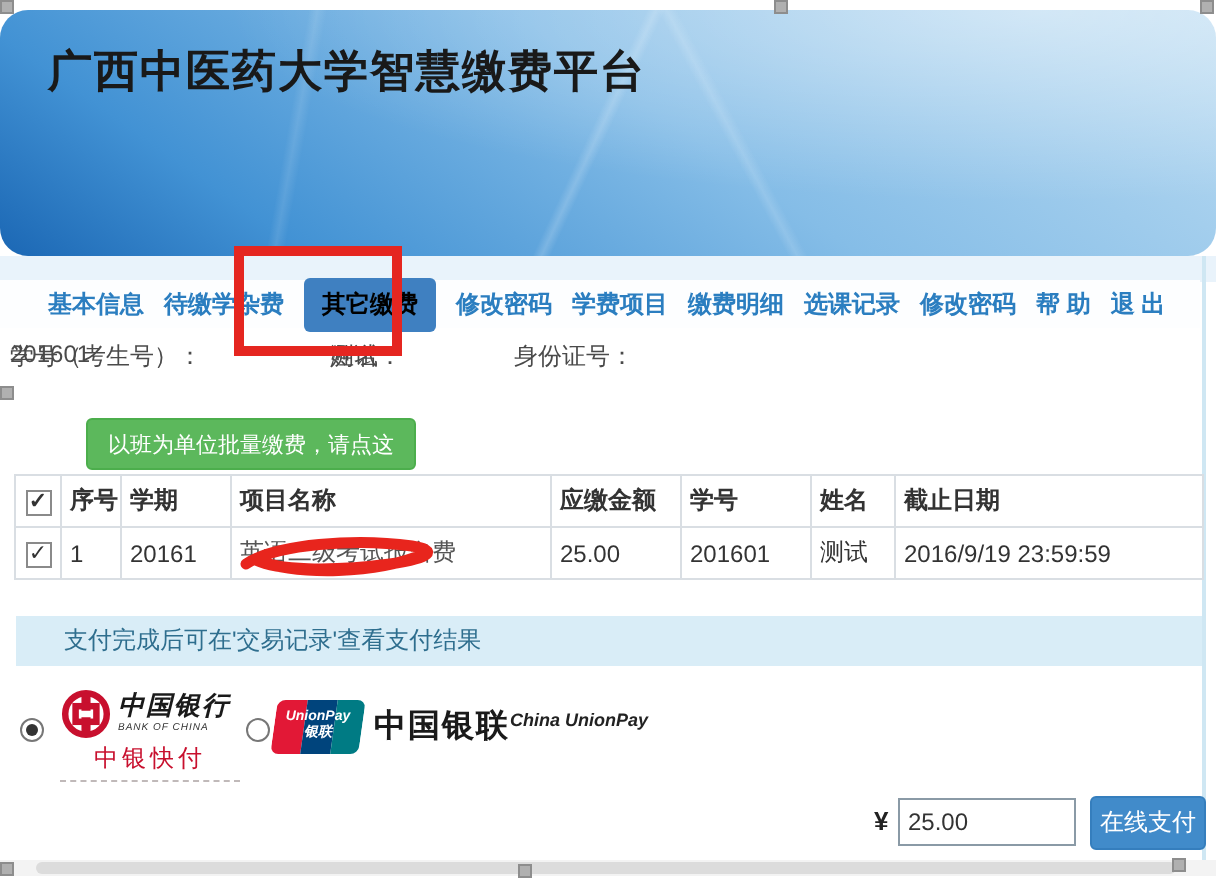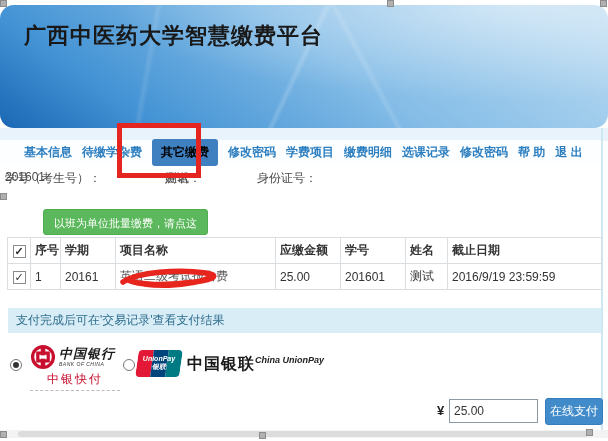--- a/index.html
+++ b/index.html
@@ -50,21 +50,21 @@
     text-align:left; font-weight:normal; overflow:hidden; white-space:nowrap; }
   .fees-table th { font-weight:bold; }
   .c-cb { text-align:center !important; }
   .cb { display:inline-block; width:13px; height:13px; border:1px solid #8a8a8a; background:#fff;
     font-size:11px; line-height:11px; text-align:center; color:#333; cursor:pointer; }
   .project-cell { position:relative; }
   .scribble { position:absolute; left:0; top:1px; pointer-events:none; }
 
   
   .notice-bar { position:absolute; left:8px; top:308px; width:593px; height:25px;
-    background:#d9edf7; color:#2e6e8e; font-size:12px; line-height:25px; padding-left:8px; }
+    background:#d9edf7; color:#2e6e8e; font-size:12px; line-height:25px; padding-left:24px; }
 
   
   .pm-area { position:absolute; left:0; top:342px; width:600px; height:50px; }
   .radio { position:absolute; width:12px; height:12px; border:1px solid #777; border-radius:50%;
     background:#fff; cursor:pointer; }
   .radio.sel::after { content:""; display:block; width:6px; height:6px; margin:2px;
     border-radius:50%; background:#333; }
   .radio-boc { left:10px; top:17px; }
   .radio-up  { left:123px; top:17px; }
   .boc-block { position:absolute; left:30px; top:2px; width:90px; cursor:pointer;

